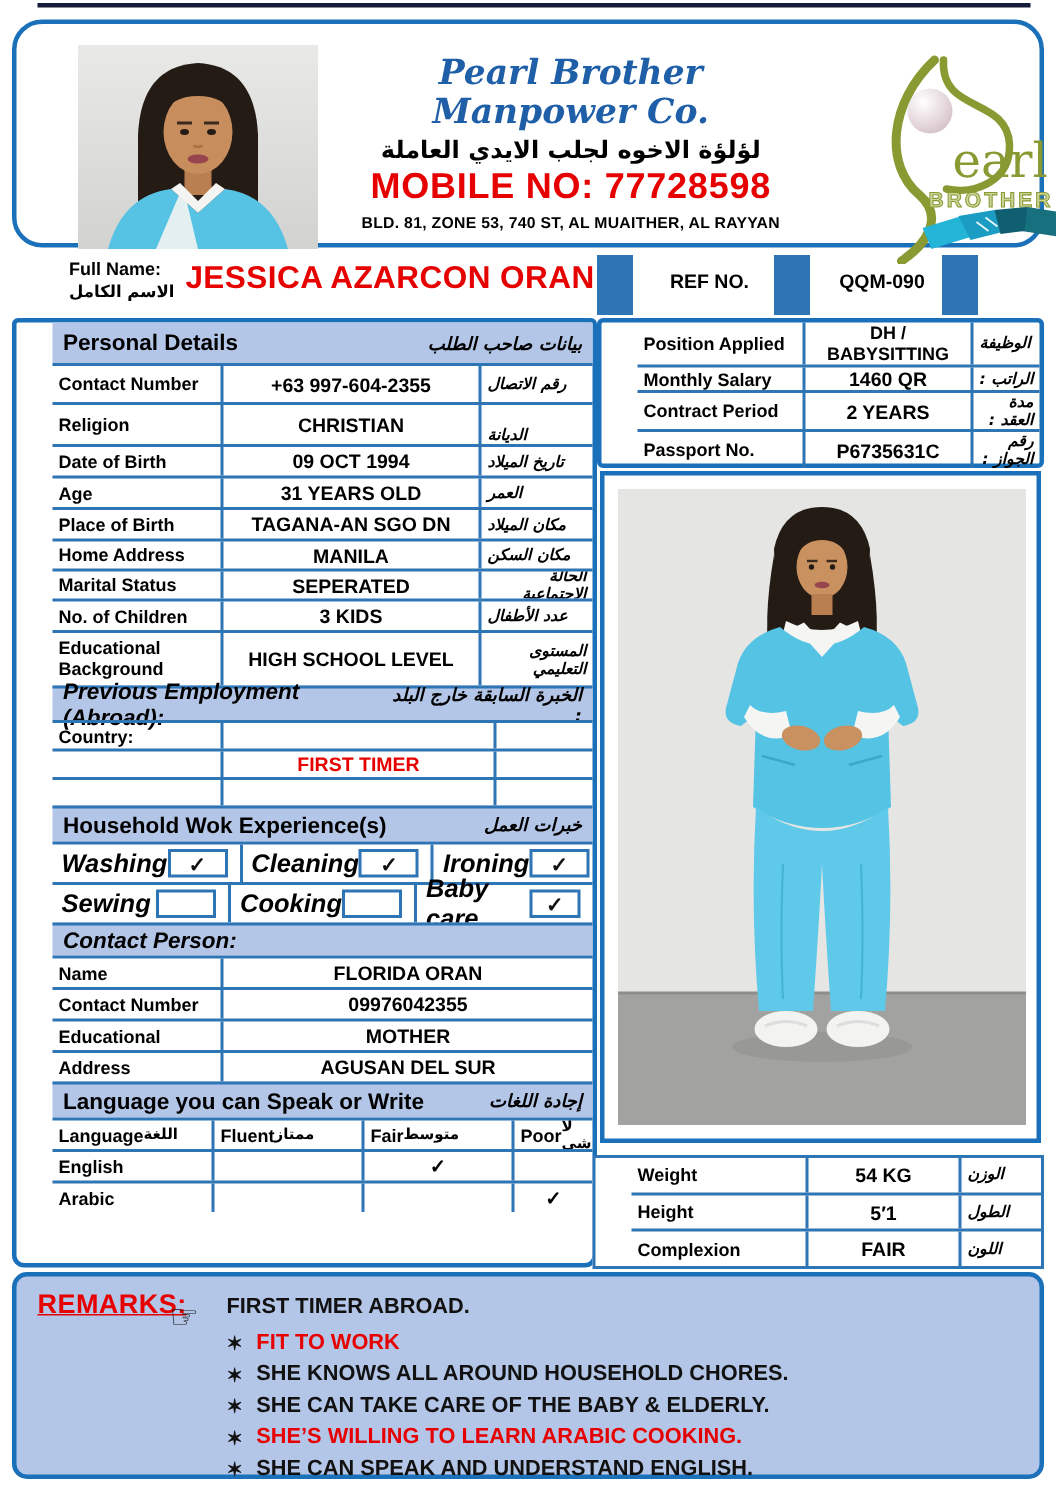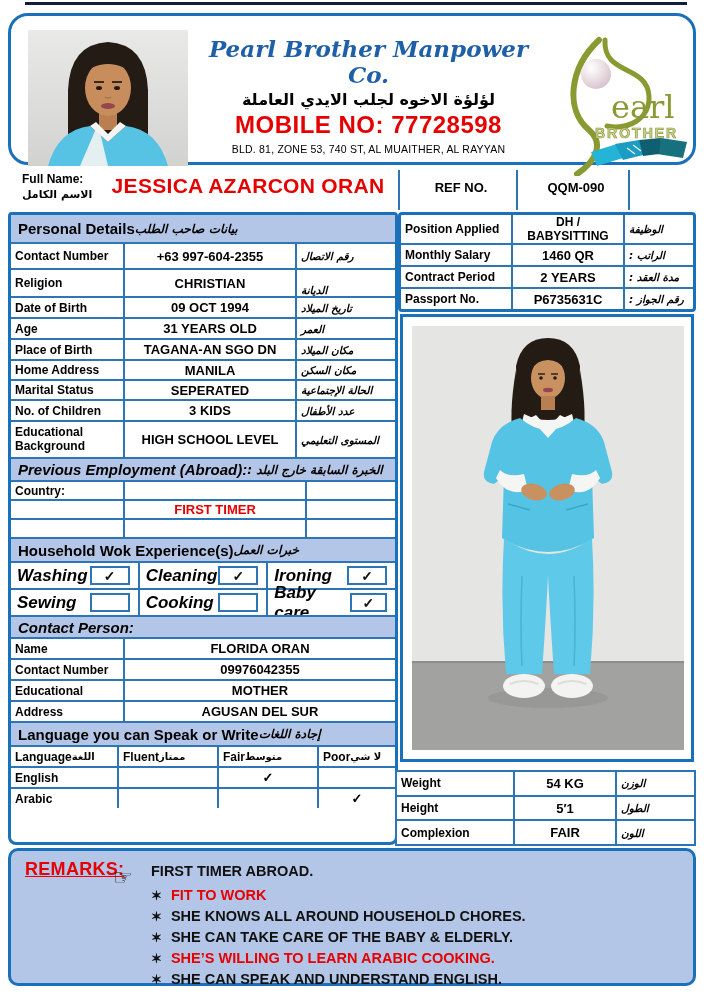--- a/index.html
+++ b/index.html
@@ -5,53 +5,53 @@
   :root{
     --border-blue:#1b70ba;
     --grid:#2e75b6;
     --peri:#b4c6e7;
     --red:#e60000;
     --olive:#8a9a33;
   }
   *{margin:0;padding:0;box-sizing:border-box}
   body{background:#888;font-family:"Liberation Sans",sans-serif;}
   .page{position:relative;width:704px;height:1000px;background:#fff;margin:0 auto;overflow:hidden;}
-  .abs{position:absolute;}
+  .abs{position:absolute;padding-left:24px;}
 
   
   .top-rule{left:25px;top:2px;width:662px;height:3px;background:#141c3a;}
 
   
   .header-box{left:8px;top:13px;width:688px;height:152px;border:3px solid var(--border-blue);border-radius:20px;background:#fff;}
   .headshot{left:25px;top:27px;width:160px;height:136px;}
   .header-center{left:190px;top:20px;width:335px;text-align:center;}
   .company-name{font-family:"DejaVu Serif",serif;font-style:italic;font-weight:bold;font-size:23px;color:#1f5fa8;line-height:1.15;}
   .company-name-ar{font-family:"DejaVu Sans",sans-serif;font-weight:bold;font-size:16px;color:#000;direction:rtl;line-height:1.4;}
   .mobile-line{font-weight:bold;font-size:24px;color:var(--red);letter-spacing:0.5px;line-height:1.2;}
-  .addr-line{font-weight:normal;font-size:10.5px;color:#000;letter-spacing:0.2px;margin-top:3px;}
+  .addr-line{font-weight:bold;font-size:10.5px;color:#000;letter-spacing:0.2px;margin-top:3px;}
   .logo-wrap{left:528px;top:20px;width:162px;height:140px;}
 
   
   .name-row{left:8px;top:168px;width:688px;height:44px;}
   .fn-label{left:14px;top:4px;font-weight:bold;font-size:12px;}
   .fn-label-ar{left:14px;top:20px;font-family:"DejaVu Sans",sans-serif;font-weight:bold;font-size:11px;direction:rtl;}
   .fn-value{left:85px;top:6px;width:310px;text-align:center;font-weight:bold;font-size:21px;color:var(--red);letter-spacing:0.3px;}
   .vline{width:2px;background:var(--grid);top:2px;height:40px;}
   .ref-label{left:392px;top:12px;width:122px;text-align:center;font-weight:bold;font-size:13px;}
   .ref-value{left:510px;top:12px;width:116px;text-align:center;font-weight:bold;font-size:13px;}
 
   
   .r{display:flex;align-items:center;}
   .bt{border-top:2px solid var(--grid);}
   .bl{border-left:2px solid var(--grid);}
   .c{height:100%;display:flex;align-items:center;padding:0 4px;overflow:hidden;}
   .lab{font-weight:bold;font-size:12px;}
   .val{font-weight:bold;font-size:13px;justify-content:center;text-align:center;}
   .arc{font-family:"DejaVu Sans",sans-serif;font-weight:bold;font-style:italic;font-size:10.5px;justify-content:flex-end;direction:rtl;}
-  .sect{background:var(--peri);font-weight:bold;font-size:15px;display:flex;align-items:center;padding:0 7px;}
+  .sect{background:var(--peri);font-weight:bold;font-size:15px;display:flex;align-items:center;justify-content:space-between;padding:0 7px;}
   .sect .ar-t{font-family:"DejaVu Sans",sans-serif;font-style:italic;font-size:12px;direction:rtl;}
   .ital{font-style:italic;}
 
   
   .left-panel{left:8px;top:212px;width:390px;height:633px;border:3px solid var(--border-blue);border-radius:4px 4px 8px 8px;background:#fff;display:flex;flex-direction:column;}
   .lw-lab{width:112px;}
   .lw-val{width:172px;}
   .lw-ar{flex:1;}
   .h27{height:27px}.h26{height:26px}.h28{height:28px}.h21{height:21px}.h20{height:20px}.h22{height:22px}.h23{height:23px}.h24{height:24px}.h19{height:19px}.h37{height:37px}
   .edu-lab{white-space:normal;line-height:1.1;}

